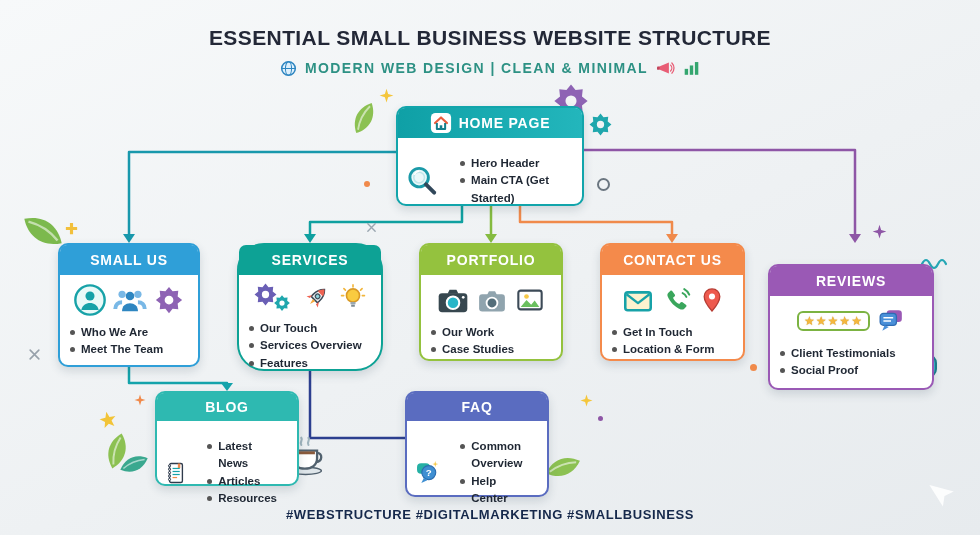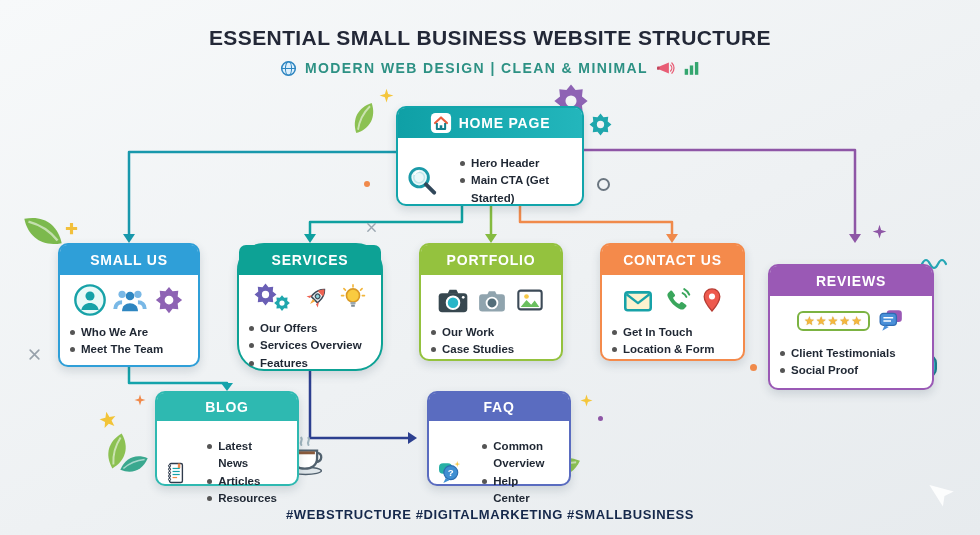--- a/index.html
+++ b/index.html
@@ -202,21 +202,21 @@
           <line x1="19.8" y1="4" x2="18.5" y2="5.3"></line>
             <line x1="2.2" y1="10" x2="4" y2="10"></line>
           <line x1="21.8" y1="10" x2="20" y2="10"></line>
         </g>
         <circle cx="12" cy="9.8" r="5.6" fill="#f9cb40" stroke="#d99a26" stroke-width="1.4"></circle>
         <rect x="9.8" y="15.4" width="4.4" height="2.2" rx=".6" fill="#9aa7b0"></rect>
         <rect x="10.4" y="17.8" width="3.2" height="1.8" rx=".6" fill="#7d8b94"></rect>
       </svg>
     </div>
     <ul class="bullets">
-      <li><span>Our Offers</span></li>
+      <li><span>Our Touch</span></li>
       <li><span>Services Overview</span></li>
       <li><span>Features</span></li>
     </ul>
   </div>
 
   <div class="node n-portfolio" style="left:419px;top:243px;width:144px;height:118px;">
     <div class="node-header">
       <span>PORTFOLIO</span>
     </div>
     <div class="icon-row">
@@ -308,21 +308,21 @@
         <circle cx="6" cy="23.5" r="1.4" fill="#fff" stroke="#2f3b4c" stroke-width="1.3"></circle>
       </svg>
       <ul class="bullets">
         <li><span>Latest News</span></li>
         <li><span>Articles</span></li>
         <li><span>Resources</span></li>
       </ul>
     </div>
   </div>
 
-  <div class="node n-faq" style="left:427px;top:391px;width:144px;height:95px;">
+  <div class="node n-faq" style="left:405px;top:391px;width:144px;height:106px;">
     <div class="node-header" style="height:28px;">
       <span>FAQ</span>
     </div>
     <div class="row-body">
       <svg width="42" height="42" viewBox="0 0 30 30">
         <rect x="2.5" y="3" width="16" height="13" rx="5" fill="#25b0a4"></rect>
         <circle cx="17" cy="14.5" r="8.6" fill="#3f8fd2" stroke="#2b6cb0" stroke-width="1.4"></circle>
         <path d="M11 21 l-3.2 6.2 7.4-3.2 z" fill="#3f8fd2"></path>
         <text x="17" y="18.6" text-anchor="middle" font-size="12" font-weight="bold" fill="#fff">?</text>
         <use href="#sparkle4" x="21" y="0" width="8" height="8" fill="#f7c948"></use>

